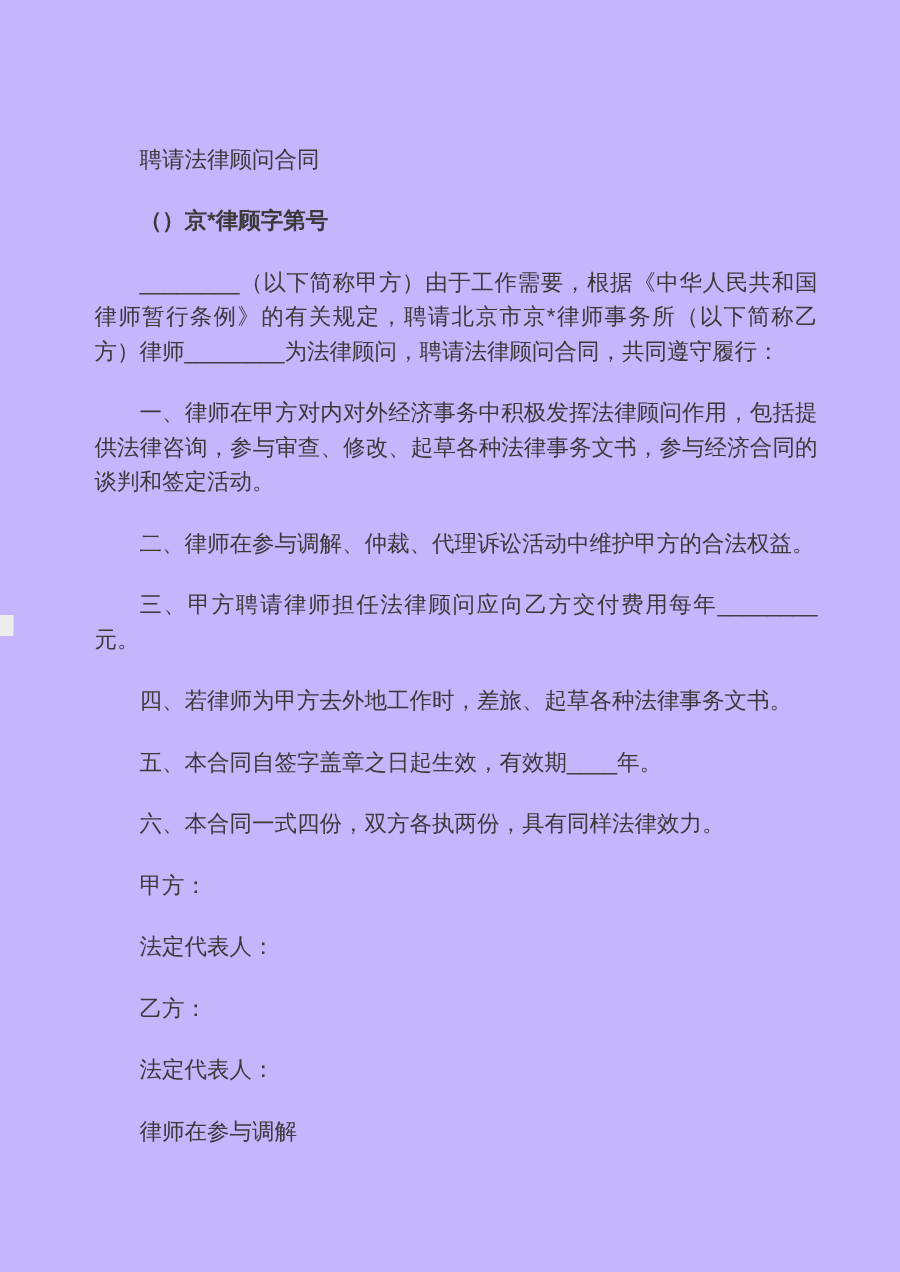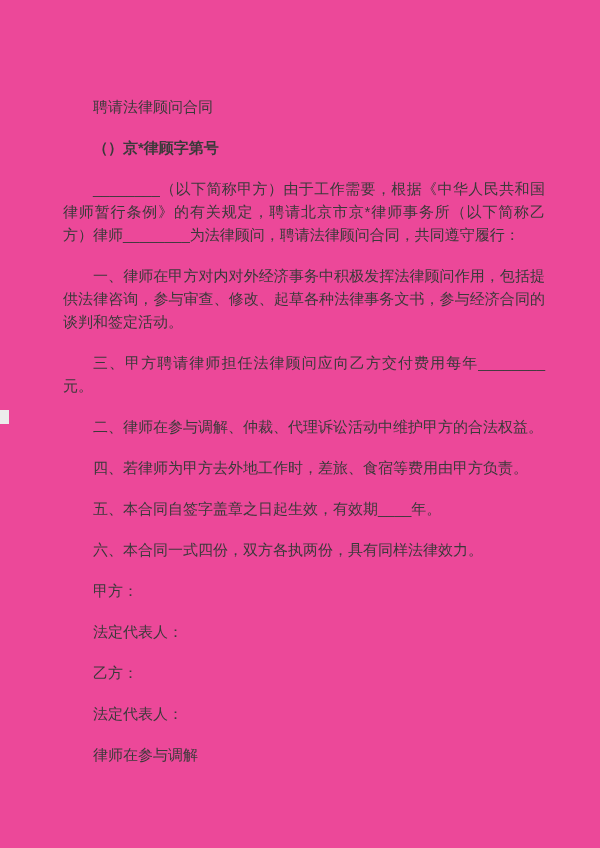--- a/index.html
+++ b/index.html
@@ -4,21 +4,21 @@
 <style>
   html, body {
     margin: 0;
     padding: 0;
     background: #ffffff;
   }
   .page {
     position: relative;
     width: 600px;
     height: 848px;
-    background: #ec4899;
+    background: #c4b5fd;
     overflow: hidden;
     font-family: "Liberation Sans", "DejaVu Sans", sans-serif;
   }
   .edge-artifact {
     position: absolute;
     left: 0;
     top: 410px;
     width: 9px;
     height: 14px;
     background: #ececec;
@@ -55,25 +55,25 @@
   <div class="content">
 
     <p class="gap17">聘请法律顾问合同</p>
 
     <p class="gap24">（）京*律顾字第号</p>
 
     <p class="gap11">________（以下简称甲方）由于工作需要，根据《中华人民共和国律师暂行条例》的有关规定，聘请北京市京*律师事务所（以下简称乙方）律师________为法律顾问，聘请法律顾问合同，共同遵守履行：</p>
 
     <p class="gap14">一、律师在甲方对内对外经济事务中积极发挥法律顾问作用，包括提供法律咨询，参与审查、修改、起草各种法律事务文书，参与经济合同的谈判和签定活动。</p>
 
+    <p class="gap19">二、律师在参与调解、仲裁、代理诉讼活动中维护甲方的合法权益。</p>
+
     <p class="gap19">三、甲方聘请律师担任法律顾问应向乙方交付费用每年________元。</p>
 
-    <p class="gap19">二、律师在参与调解、仲裁、代理诉讼活动中维护甲方的合法权益。</p>
-
-    <p class="gap18">四、若律师为甲方去外地工作时，差旅、食宿等费用由甲方负责。</p>
+    <p class="gap18">四、若律师为甲方去外地工作时，差旅、起草各种法律事务文书。</p>
 
     <p class="gap19">五、本合同自签字盖章之日起生效，有效期____年。</p>
 
     <p class="gap14">六、本合同一式四份，双方各执两份，具有同样法律效力。</p>
 
     <p>甲方：</p>
 
     <p>法定代表人：</p>
 
     <p>乙方：</p>

